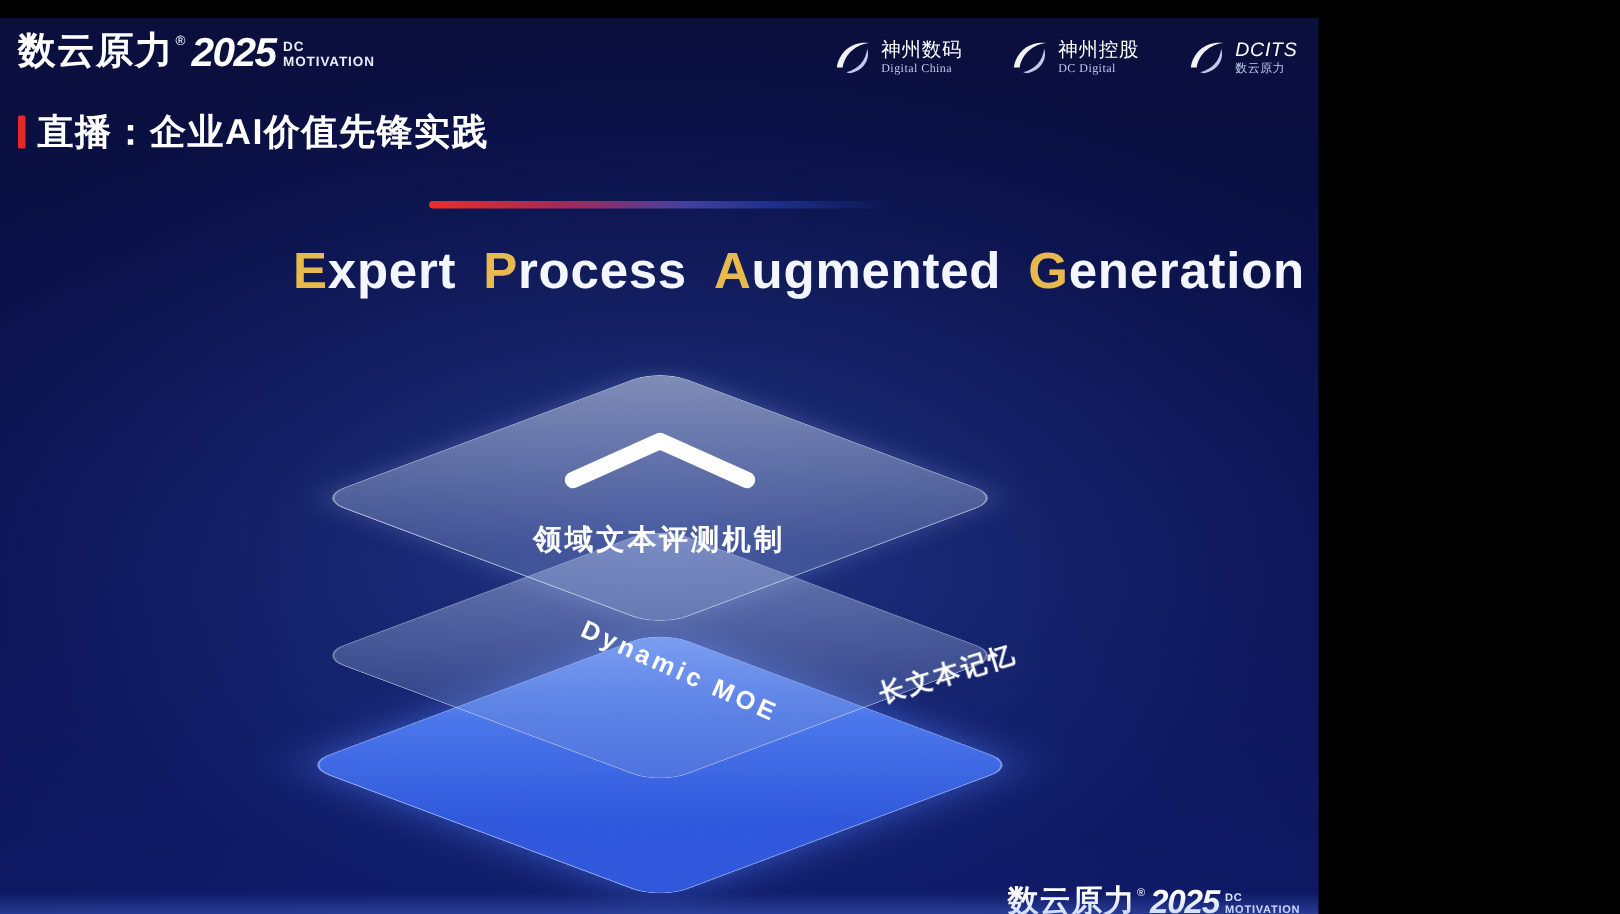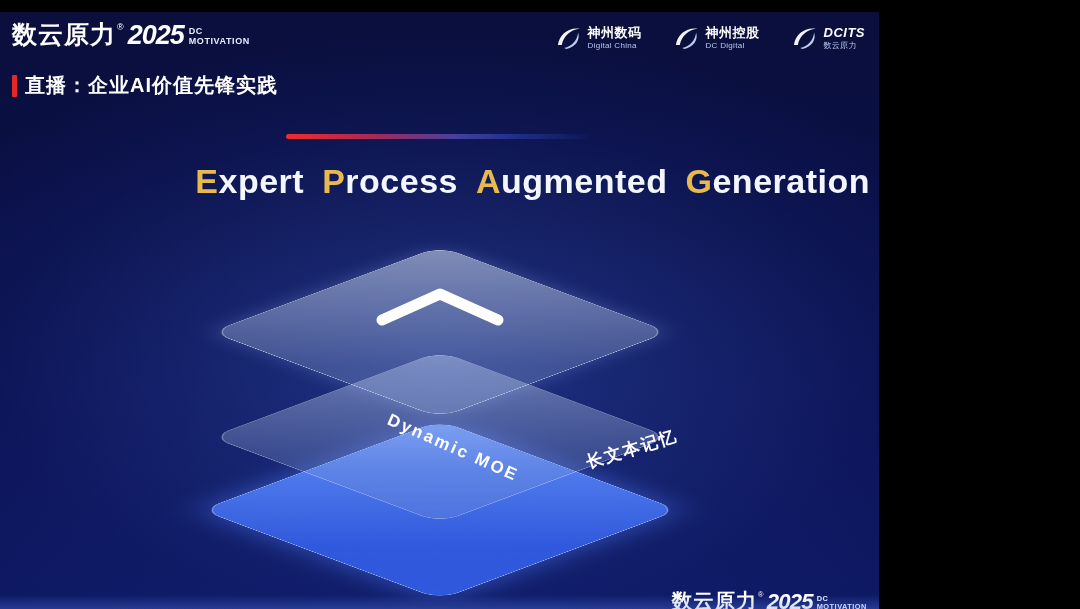--- a/index.html
+++ b/index.html
@@ -26,31 +26,31 @@
   .brand-bottom{right:12px;bottom:8px;transform:scale(0.82);transform-origin:100% 100%;}
   .brand-name{font-size:25px;font-weight:bold;letter-spacing:1px;}
   .brand-reg{font-size:9px;margin-top:1px;margin-left:1px;}
   .brand-year{font-size:27px;font-weight:bold;font-style:italic;margin-left:4px;letter-spacing:-1px;}
   .brand-dc{display:flex;flex-direction:column;margin-left:5px;margin-top:4px;
             font-size:9px;font-weight:bold;letter-spacing:0.6px;line-height:1.15;color:#e8edff;}
 
   
   .live-row{position:absolute;left:12px;top:60px;display:flex;align-items:center;}
   .red-bar{width:5px;height:22px;background:#e42727;margin-right:8px;border-radius:1px;}
-  .live-text{font-size:20px;font-weight:bold;letter-spacing:1px;}
+  .live-text{font-size:24px;font-weight:bold;letter-spacing:1px;}
 
   
   .partners{position:absolute;right:14px;top:12px;display:flex;gap:30px;align-items:center;}
   .partner{display:flex;align-items:center;gap:6px;}
   .swoosh{width:28px;height:28px;display:inline-flex;}
   .swoosh svg{width:100%;height:100%;}
   .ptxt{display:flex;flex-direction:column;line-height:1.15;}
-  .pname{font-size:13px;font-weight:bold;letter-spacing:0.5px;}
+  .pname{font-size:13px;font-weight:normal;letter-spacing:0.5px;}
   .pname.italic{font-style:italic;}
-  .psub{font-size:8px;color:#bcc9ee;letter-spacing:0.3px;}
+  .psub{font-size:8px;color:#bcc9ee;letter-spacing:0.3px;font-family:Liberation Serif, serif;}
 
   
   .cn-title{
     position:absolute;left:0;right:0;top:58px;text-align:center;
     font-size:27px;font-weight:bold;color:#e8b94d;letter-spacing:1.5px;
   }
   .divider{
     position:absolute;top:122px;left:50%;transform:translateX(-50%);
     width:308px;height:5px;border-radius:3px;
     background:linear-gradient(90deg,#ee2c2c 0%,#a82855 28%,#45409f 55%,#1d2f8a 75%,rgba(18,32,100,0) 100%);
@@ -162,20 +162,21 @@
 
   <div class="diagram">
     <div class="layer layer-top"></div>
     <div class="layer layer-mid"></div>
     <div class="layer layer-bottom"></div>
 
     <svg class="chevron" width="140" height="52" viewBox="0 0 140 52">
       <path d="M12 38 L70 12 L128 38" fill="none" stroke="#ffffff" stroke-width="11" stroke-linecap="round" stroke-linejoin="round"></path>
     </svg>
 
+    <div class="lbl lbl-top">领域文本评测机制</div>
     <div class="lbl lbl-moe">Dynamic MOE</div>
     <div class="lbl lbl-mem">长文本记忆</div>
   </div>
 
   <div class="brand brand-bottom">
     <span class="brand-name">数云原力</span>
     <sup class="brand-reg">®</sup>
     <span class="brand-year">2025</span>
     <span class="brand-dc">
       <span>DC</span>

